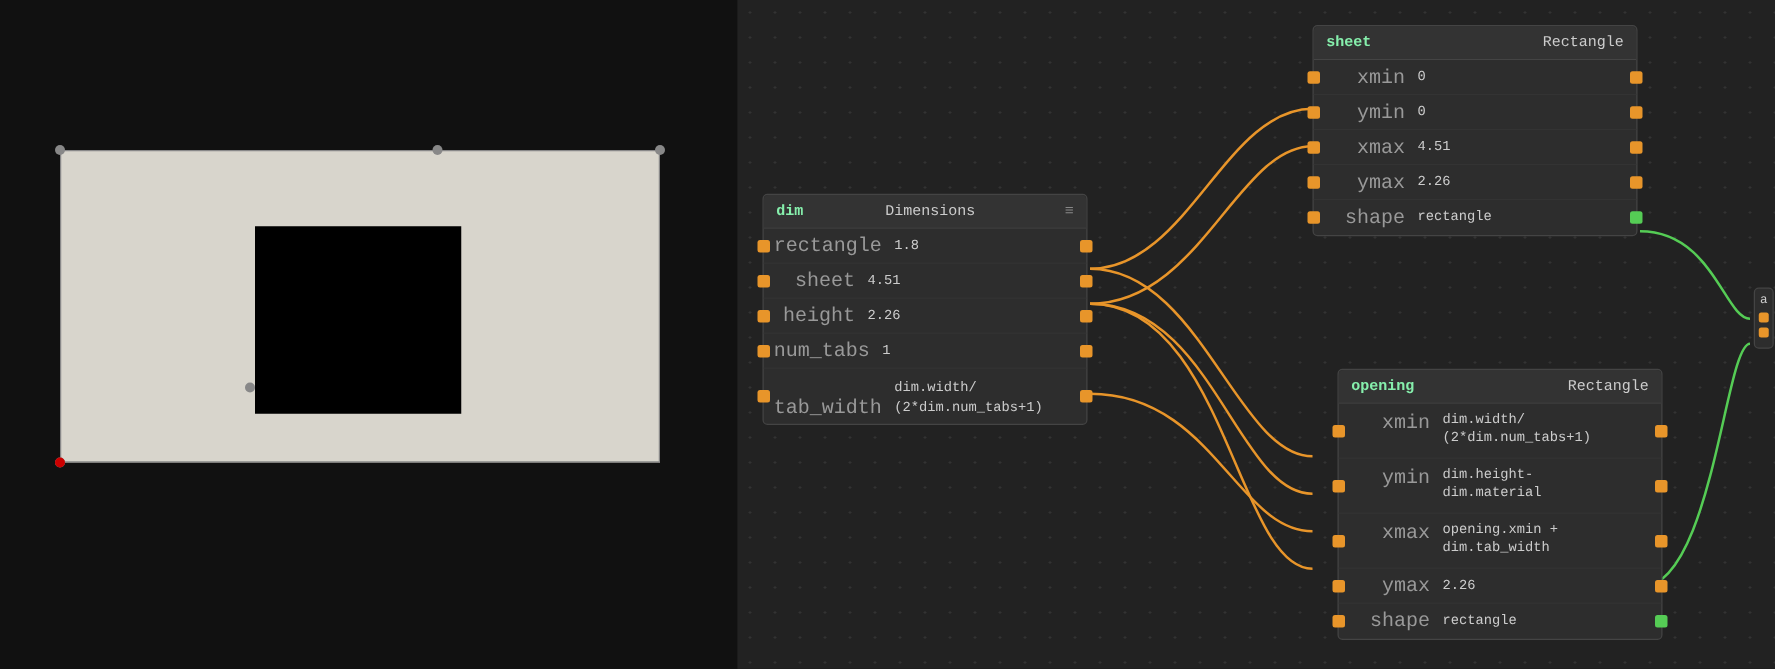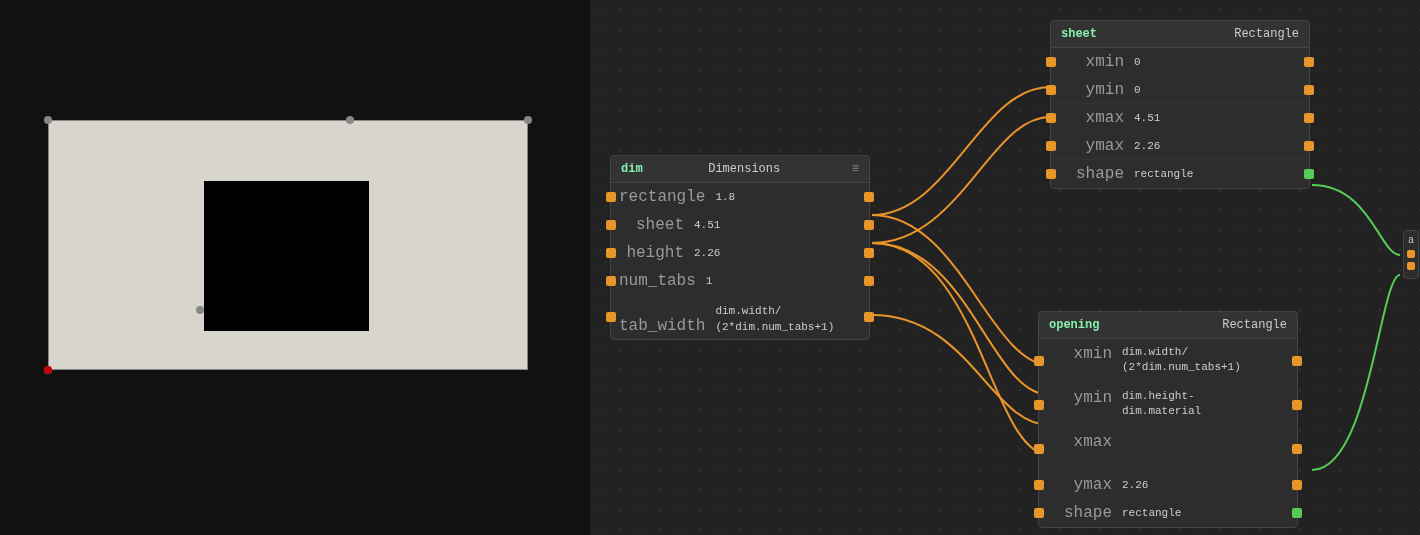--- a/index.html
+++ b/index.html
@@ -189,23 +189,22 @@
     }
 
     
     .node-sheet {
       left: 460px;
       top: 20px;
     }
 
     
     .node-opening {
-      left: 448px;
+      left: 480px;
       top: 295px;
-      margin-top: 16px;
     }
   </style>
 </head>
 <body>
 
 <div class="preview-panel">
 
   <div class="preview-shape-outer">
 
     <div class="preview-shape-inner"></div>
@@ -349,20 +348,22 @@
       <div class="port-left" style="top: 22px;"></div>
       <span class="node-label">ymin</span>
       <span class="node-value" style="white-space: pre-line; line-height: 1.4;">dim.height-
 dim.material</span>
       <div class="port-right" style="top: 22px;"></div>
     </div>
 
     <div class="node-row" style="height: 44px; align-items: flex-start; padding-top: 6px;">
       <div class="port-left" style="top: 22px;"></div>
       <span class="node-label">xmax</span>
+      <span class="node-value" style="white-space: pre-line; line-height: 1.4;">opening.xmin +
+dim.tab_width</span>
       <div class="port-right" style="top: 22px;"></div>
     </div>
 
     <div class="node-row">
       <div class="port-left"></div>
       <span class="node-label">ymax</span>
       <span class="node-value">2.26</span>
       <div class="port-right"></div>
     </div>
 

